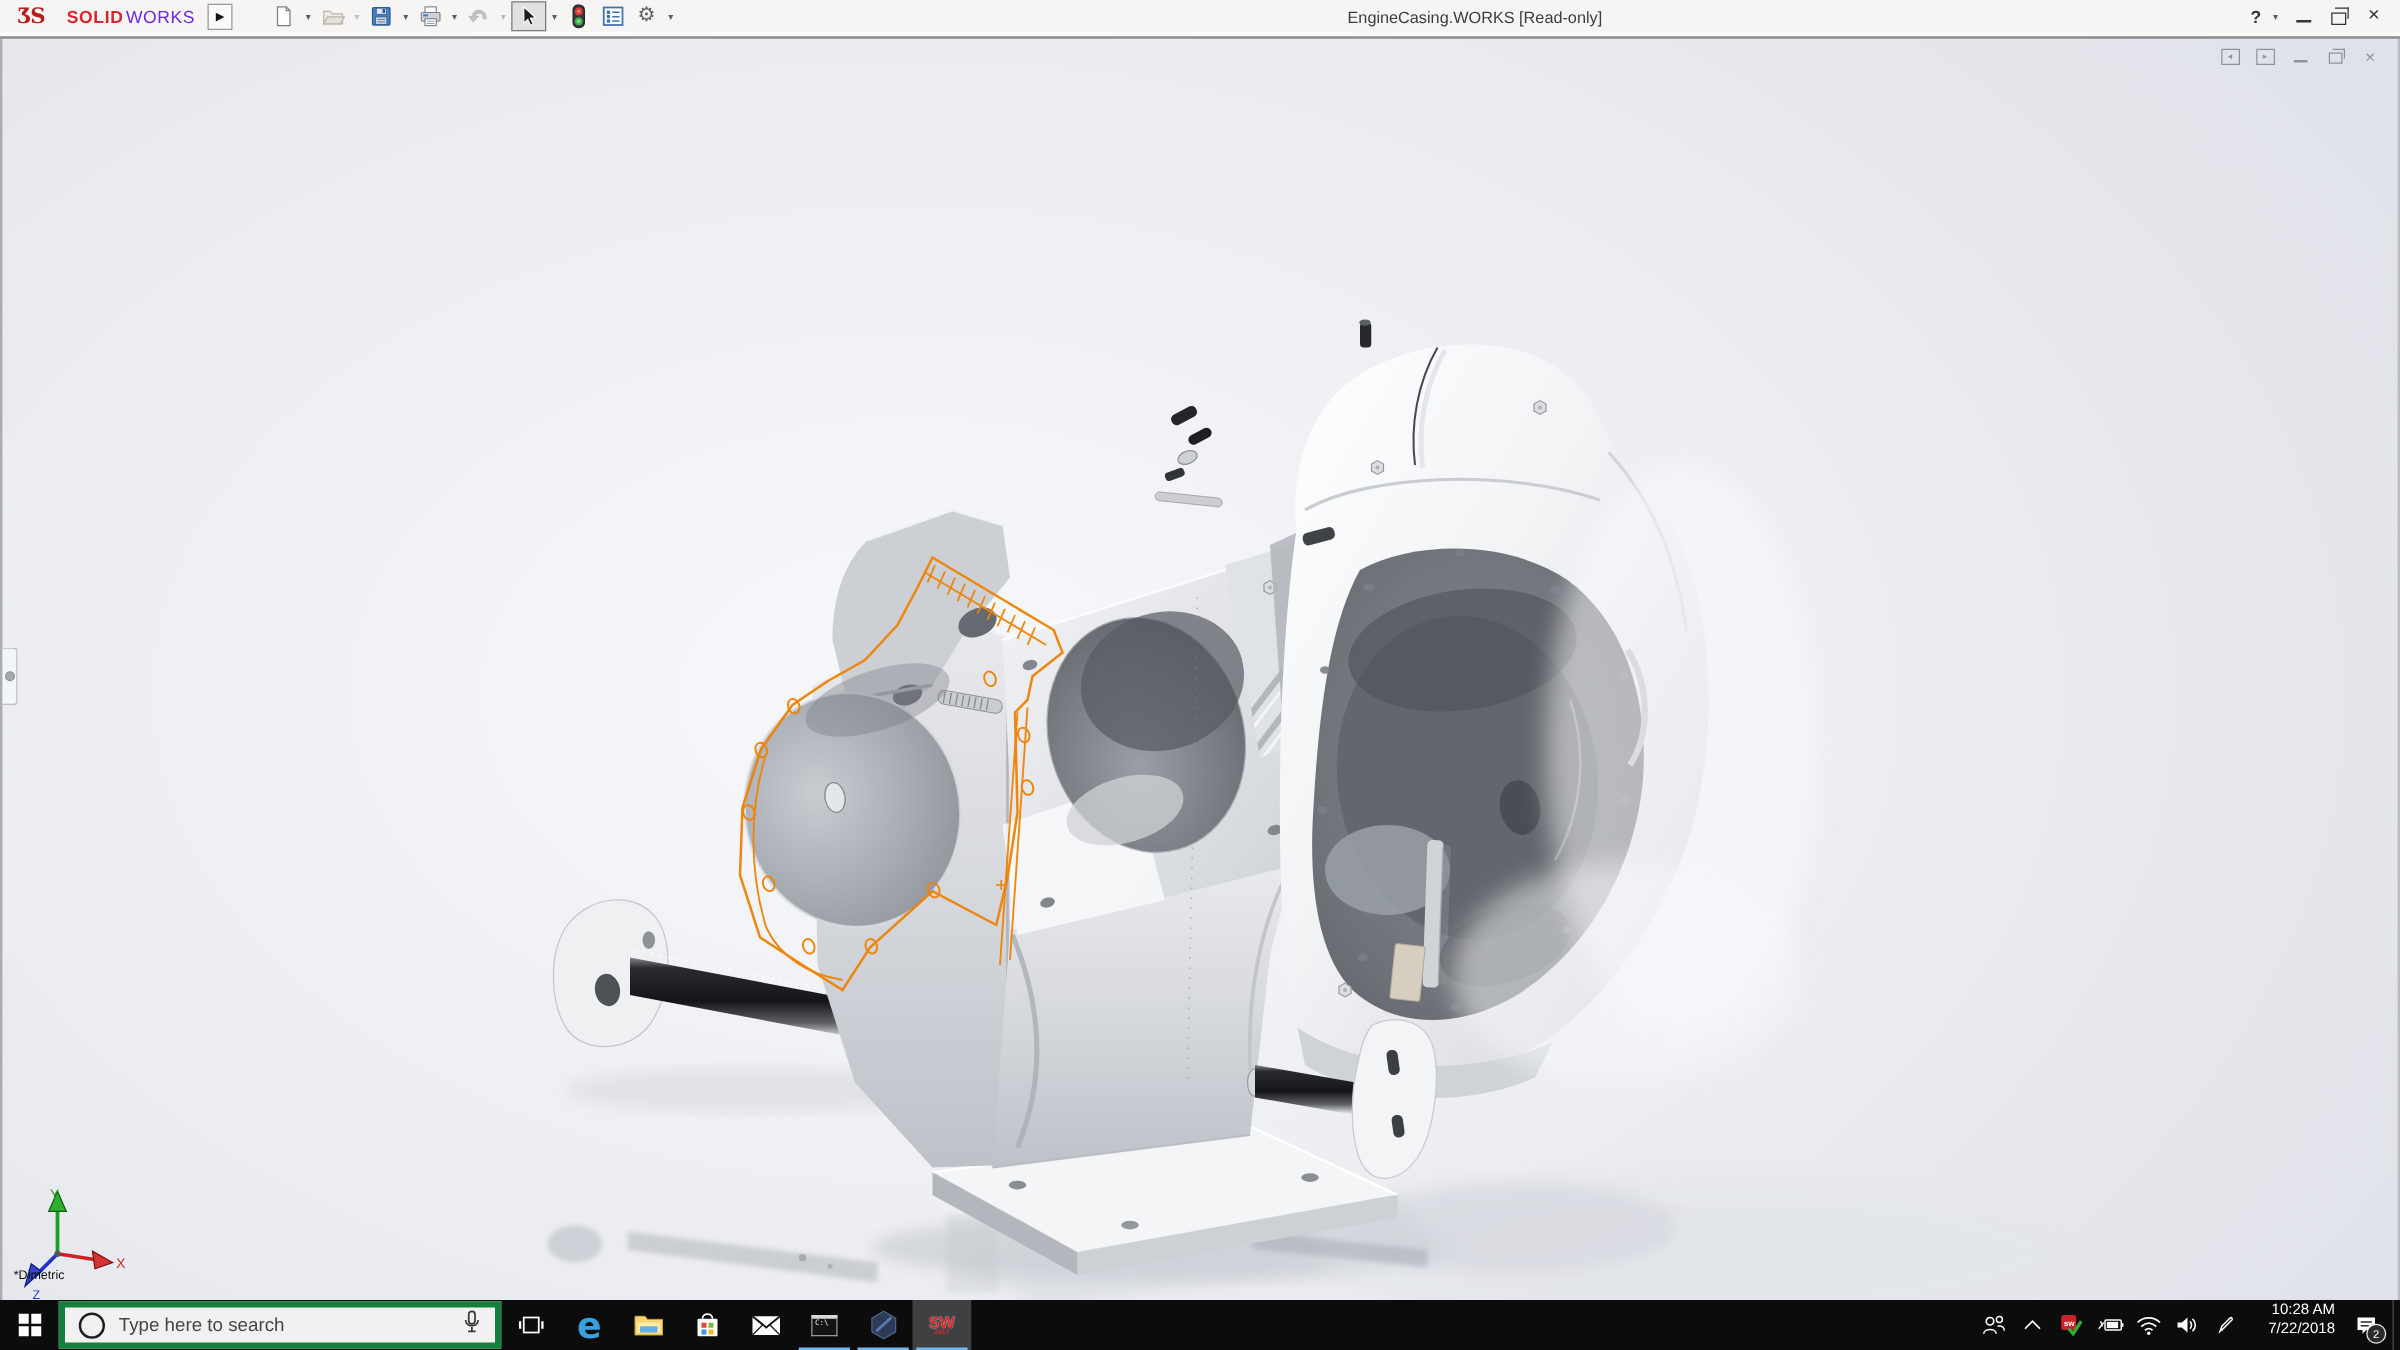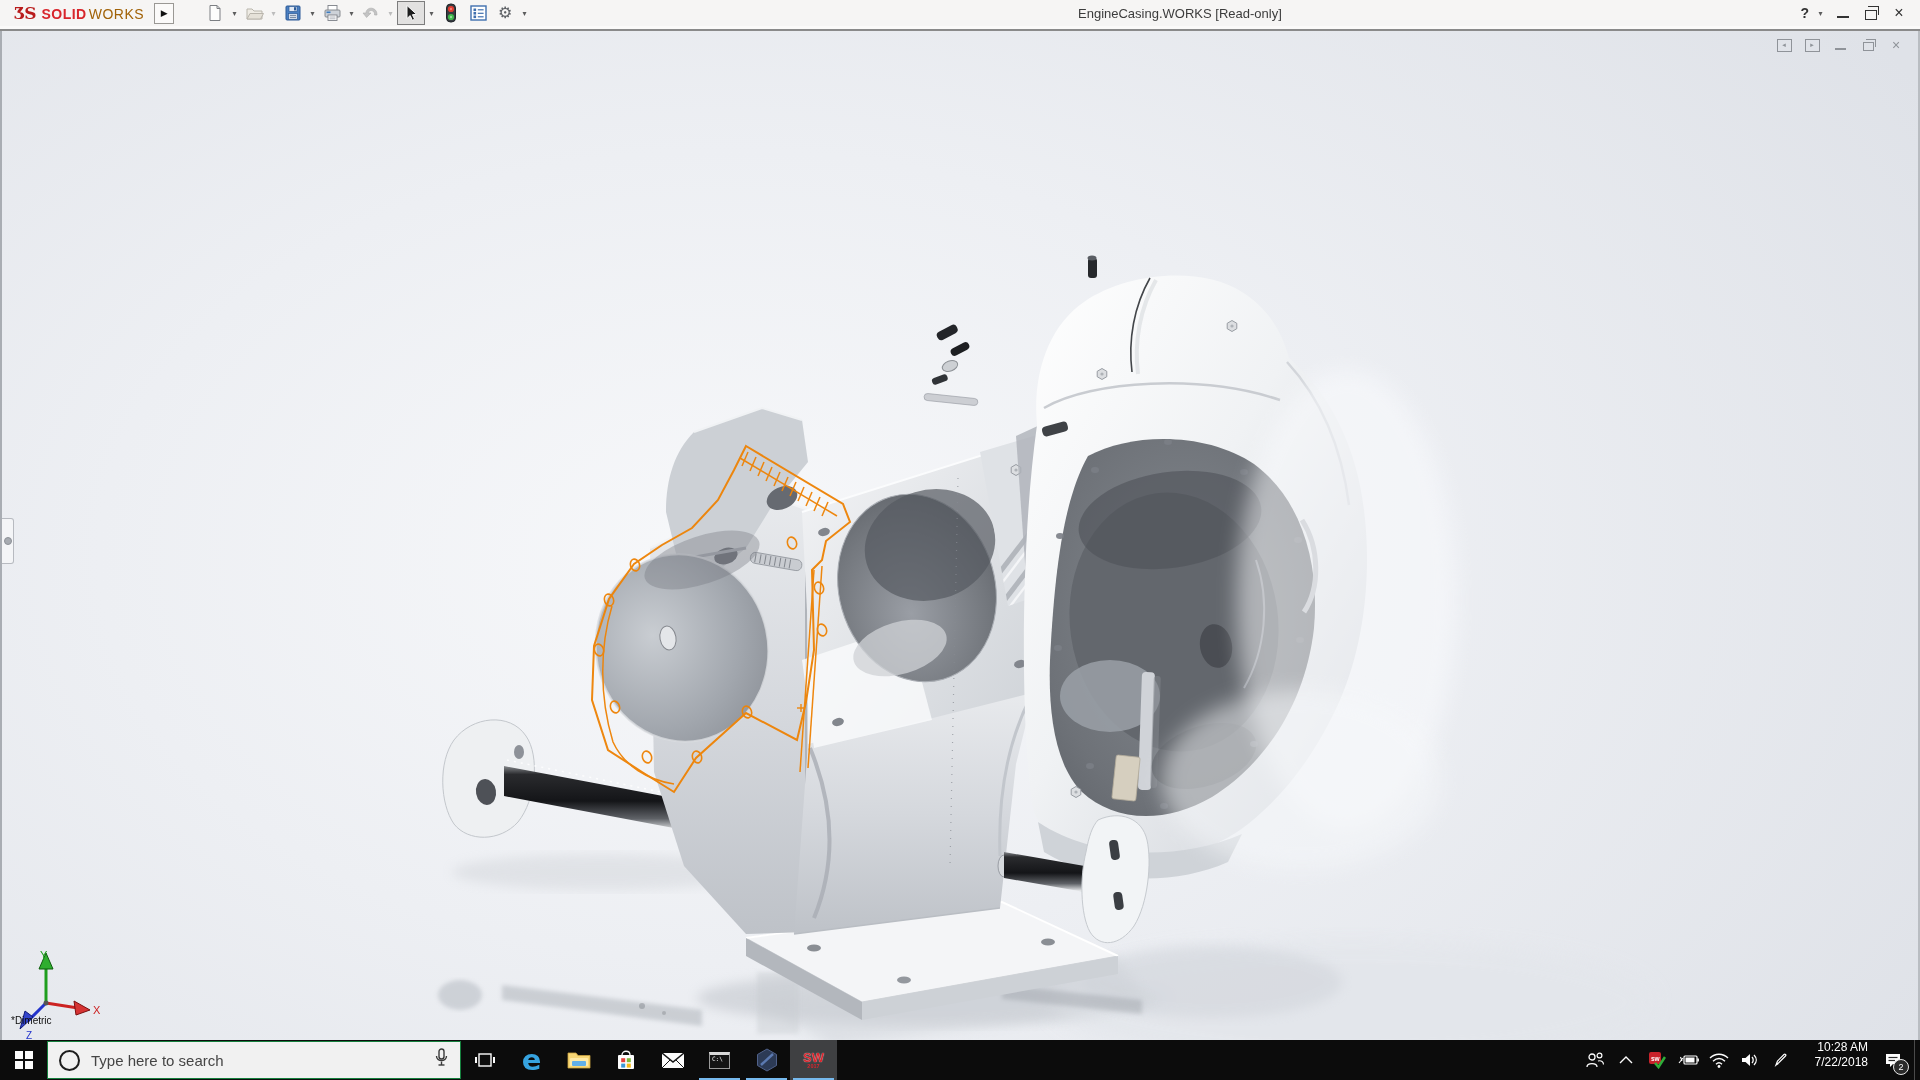--- a/index.html
+++ b/index.html
@@ -3,22 +3,22 @@
 <meta charset="utf-8">
 <style>
   html,body{margin:0;padding:0}
   body{width:1920px;height:1080px;position:relative;overflow:hidden;
        font-family:"Liberation Sans",sans-serif;background:#fff;-webkit-font-smoothing:antialiased}
   
   .titlebar{position:absolute;top:0;left:0;width:1920px;height:26px;background:#f6f5f4;
             display:flex;align-items:center;z-index:30}
   .logo{display:flex;align-items:baseline;padding-left:14px;gap:2px;cursor:default}
   .dsmark{font-weight:bold;font-size:17px;color:#b91c1c;letter-spacing:-1px;font-family:"DejaVu Serif",serif}
-  .logo-b{font-weight:bold;font-size:14px;color:#d8262c;letter-spacing:.5px;margin-left:4px}
-  .logo-l{font-weight:normal;font-size:14px;color:#a16207;letter-spacing:.5px}
+  .logo-b{font-weight:bold;font-size:14px;color:#d8262c;letter-spacing:.5px;margin-left:16px}
+  .logo-l{font-weight:normal;font-size:14px;color:#6d28d9;letter-spacing:.5px}
   .expandbtn{width:18px;height:19px;border:1px solid #9a9894;background:#fbfaf9;margin-left:10px;
              display:flex;align-items:center;justify-content:center;font-size:9px;color:#111}
   .tbgroup{display:flex;align-items:center;margin-left:28px;gap:1px}
   .tbbtn{width:26px;height:22px;display:flex;align-items:center;justify-content:center}
   .tbbtn.sel{border:1px solid #7d7d7d;background:#e2e1e0}
   .caret{font-size:8px;color:#5c5c5c;width:11px;text-align:center}
   .caret.dis{color:#bcbcbc}
   .gearglyph{font-size:16px;color:#5f6266;line-height:1}
   .title-center{position:absolute;left:1078px;top:6px;font-size:13px;color:#3c3c3c;white-space:nowrap}
   .winctl{position:absolute;right:0;top:0;height:26px;display:flex;align-items:center;gap:6px;padding-right:10px}
@@ -45,21 +45,21 @@
   .fm-tab{position:absolute;left:0;top:487px;width:11px;height:44px;background:#f4f5f7;border:1px solid #b7bac0;border-left:none;
           border-radius:0 3px 3px 0;display:flex;align-items:center;justify-content:center}
   .fm-dot{width:6px;height:6px;border-radius:50%;background:#a7abb1;border:1px solid #8d9197}
   .triad{position:absolute;left:10px;top:916px}
   .dimetric{position:absolute;left:9px;top:984px;font-size:10px;color:#0d0d0d}
   
   .taskbar{position:absolute;top:1040px;left:0;width:1920px;height:40px;background:#0c0c0c;display:flex;align-items:stretch;z-index:40}
   .tkbtn{width:47px;display:flex;align-items:center;justify-content:center;position:relative;flex:none}
   .winlogo{display:grid;grid-template-columns:8px 8px;grid-template-rows:8px 8px;gap:2px}
   .winlogo div{background:#fcfcfc}
-  .search{width:414px;flex:none;background:#f1f1f1;border:1px solid #15803d;box-sizing:border-box;margin:1px 0;
+  .search{width:354px;flex:none;background:#f1f1f1;border:5px solid #15803d;box-sizing:border-box;margin:1px 0;
           display:flex;align-items:center;padding:0 11px;gap:11px}
   .cortana{width:17px;height:17px;border:2.5px solid #1d1d1d;border-radius:50%;flex:none}
   .searchtext{font-size:15px;color:#454545;white-space:nowrap}
   .micwrap{margin-left:auto}
   .indicator{position:absolute;bottom:0;left:3px;right:3px;height:2px;background:#76b9ed}
   .appactive{background:#3f4042}
   .edge-e{font-size:29px;font-weight:bold;color:#36a3e0;font-family:"DejaVu Sans",sans-serif;line-height:1}
   .cmdbox{width:21px;height:17px;background:#141414;border:1px solid #9a9a9a;border-top:3px solid #d9d9d9;box-sizing:border-box;
           font-size:6px;color:#efefef;padding-left:2px;line-height:8px;font-family:"DejaVu Sans Mono",monospace}
   .swicon{display:flex;flex-direction:column;align-items:center;line-height:1}

